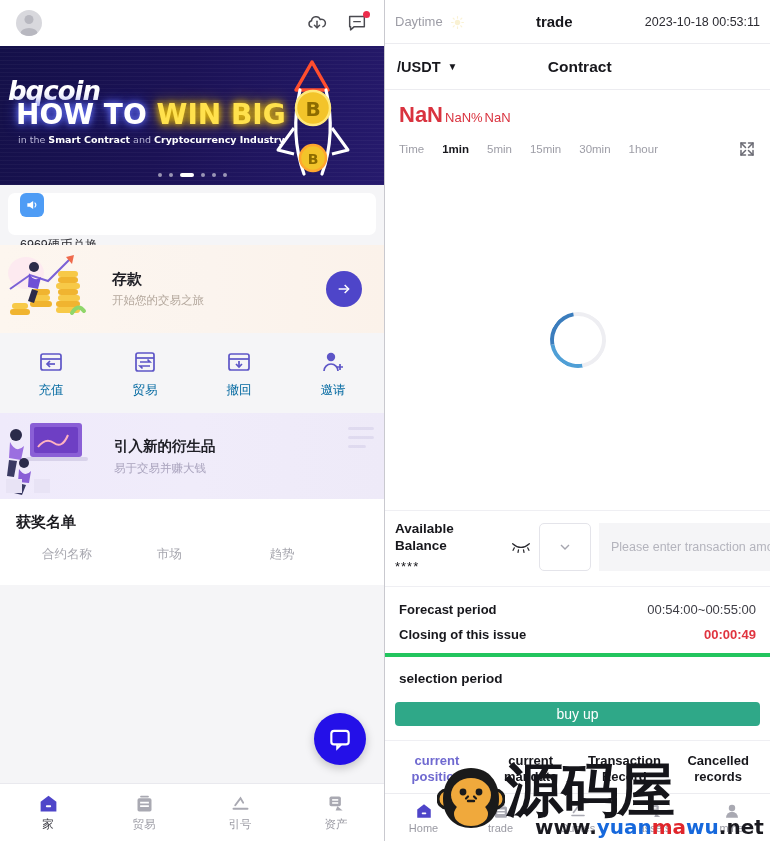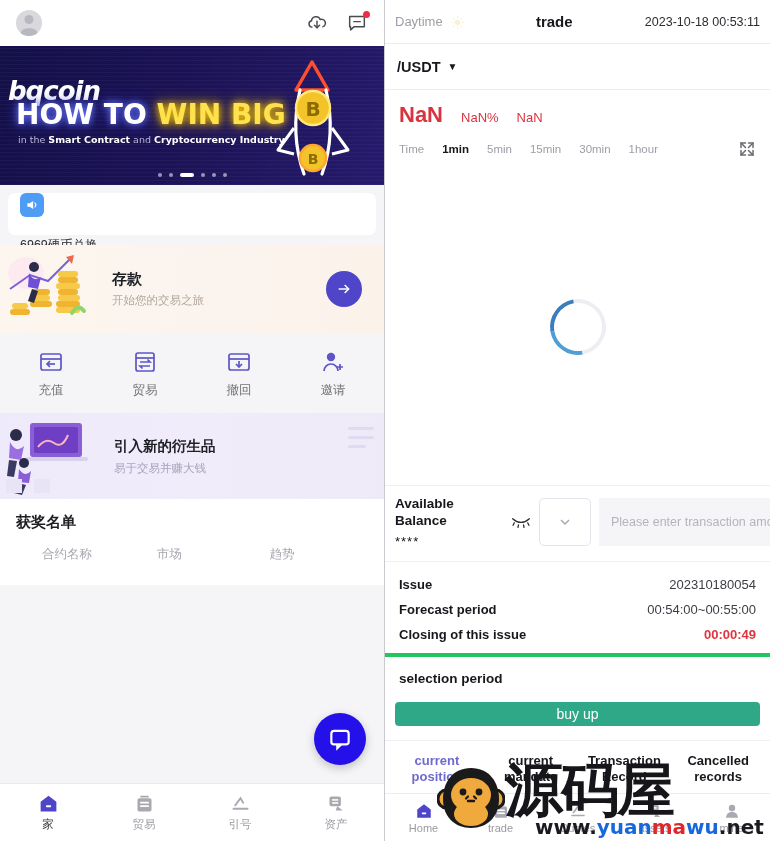--- a/index.html
+++ b/index.html
@@ -124,21 +124,21 @@
   }
   .dep-btn svg { width: 16px; height: 16px; stroke: #fff; fill: none; stroke-width: 2.2; }
 
   
   .quick {
     background: #f5f5f7; display: flex; padding: 16px 4px 14px;
   }
   .q-item { flex: 1; display: flex; flex-direction: column; align-items: center; gap: 7px; }
   .q-ico { width: 26px; height: 26px; color: #5d55c7; }
   .q-ico svg { width: 100%; height: 100%; }
-  .q-lbl { font-size: 12.5px; color: #737373; text-align: right; }
+  .q-lbl { font-size: 12.5px; color: #0369a1; text-align: right; }
 
   
   .deriv {
     height: 86px; position: relative; overflow: hidden;
     background: linear-gradient(90deg, #efeafb 0%, #f0ecfa 50%, #eeeaf8 100%);
     display: flex; align-items: center;
   }
   .deriv-art { width: 110px; height: 78px; flex: 0 0 110px; position: relative; }
   .deriv-txt { flex: 1; padding-left: 4px; }
   .deriv-title { font-size: 14.5px; font-weight: 700; color: #1f1f26; }
@@ -192,21 +192,21 @@
   .r-clock { font-size: 12.5px; color: #2c2c33; white-space: nowrap; }
 
   .r-subbar {
     height: 46px; flex: 0 0 46px; display: flex; align-items: center;
     padding: 0 12px; border-bottom: 1px solid #ececf0;
   }
   .pair { font-size: 14.5px; font-weight: 600; color: #17171c; display: flex; align-items: center; gap: 7px; }
   .caret { font-size: 10px; color: #17171c; }
   .contract-lbl { flex: 1; text-align: center; font-size: 15.5px; font-weight: 700; color: #17171c; padding-right: 56px; }
 
-  .price-row { display: flex; align-items: baseline; gap: 18px; padding: 12px 14px 8px; }
+  .price-row { display: flex; align-items: baseline; gap: 2px; padding: 12px 14px 8px; }
   .price-main { font-size: 22px; font-weight: 700; color: #d9333f; }
   .price-pct, .price-amt { font-size: 13px; color: #d9333f; }
 
   .tf-row { display: flex; align-items: center; padding: 4px 14px 12px; gap: 18px; }
   .tf { font-size: 11.5px; color: #9d9da6; }
   .tf.active { color: #17171c; font-weight: 700; }
   .tf-spacer { flex: 1; }
   .expand-ico { width: 18px; height: 18px; color: #6a6a73; }
   .expand-ico svg { width: 100%; height: 100%; }
 
@@ -557,20 +557,21 @@
       </span>
       <span class="r-title-mid">trade</span>
       <span class="r-clock">2023-10-18 00:53:11</span>
     </div>
 
     <div class="r-subbar">
       <span class="pair">
         <span>/USDT</span>
         <span class="caret">▼</span>
       </span>
+      <span class="contract-lbl">Contract</span>
     </div>
 
     <div class="price-row">
       <span class="price-main">NaN</span>
       <span class="price-pct">NaN%</span>
       <span class="price-amt">NaN</span>
     </div>
 
     <div class="tf-row">
       <span class="tf">Time</span>
@@ -613,24 +614,20 @@
         <svg viewBox="0 0 24 24">
             <path d="M6 9l6 6 6-6"></path>
           </svg>
       </div>
       <input class="amt-input" type="text" value="" placeholder="Please enter transaction amount" style="">
 
     </div>
 
     <div class="issue-block">
       <div class="issue-line">
-        <span class="issue-k">Issue</span>
-        <span class="issue-v">202310180054</span>
-      </div>
-      <div class="issue-line">
         <span class="issue-k">Forecast period</span>
         <span class="issue-v">00:54:00~00:55:00</span>
       </div>
       <div class="issue-line">
         <span class="issue-k">Closing of this issue</span>
         <span class="issue-v red">00:00:49</span>
       </div>
     </div>
 
     <div class="selection-period">selection period</div>

